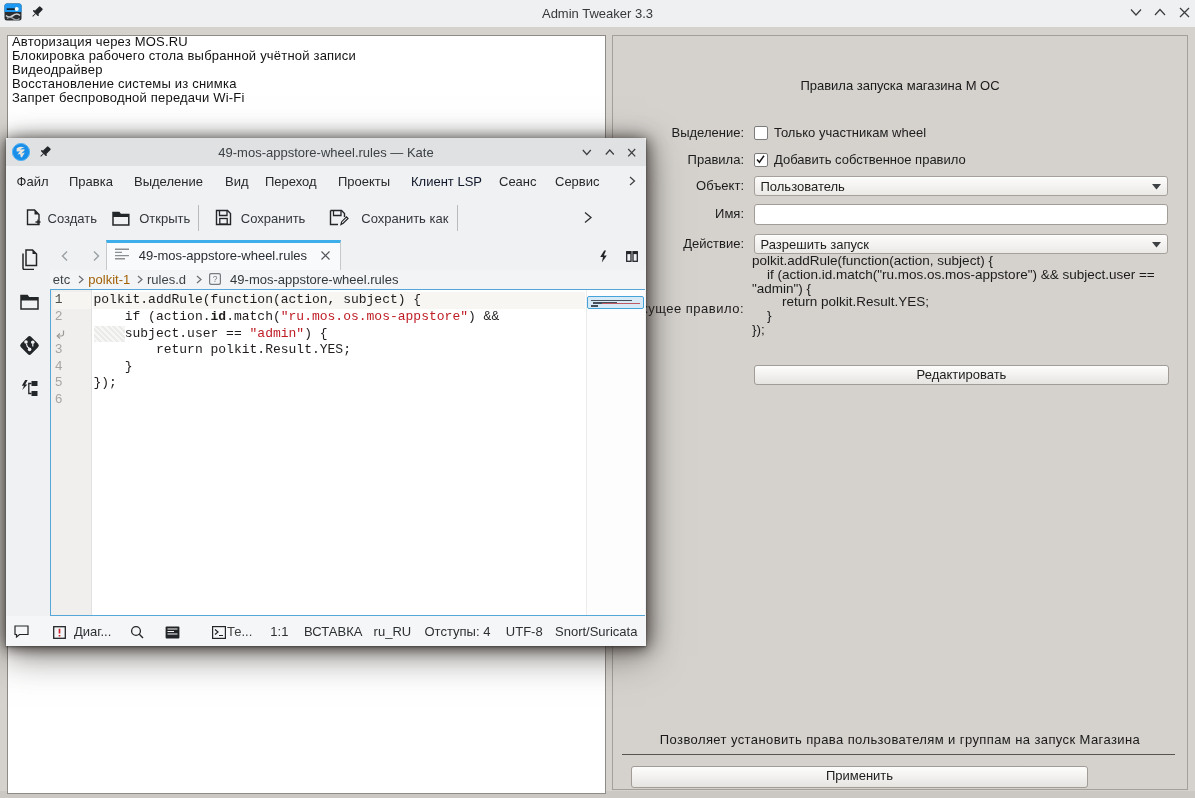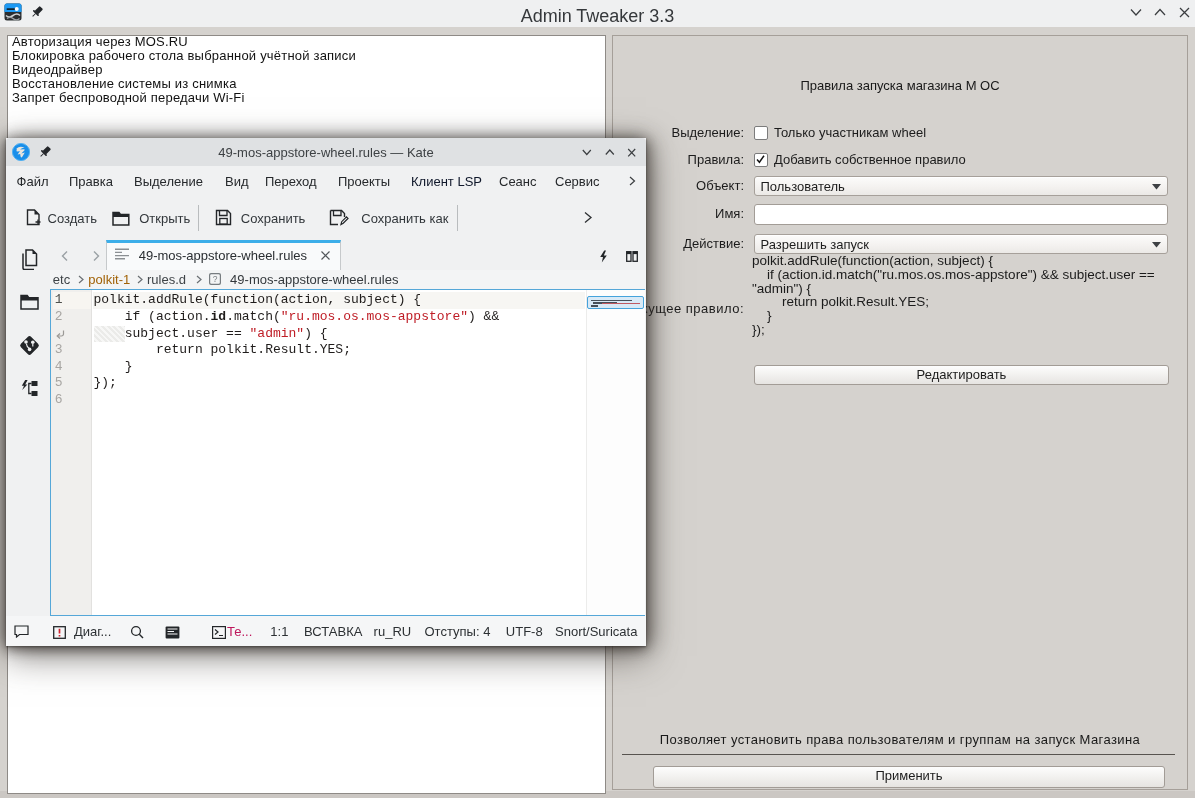--- a/index.html
+++ b/index.html
@@ -22,21 +22,21 @@
   <path d="M2 12.5 Q5 15.5 9 12.5 T16 12.5" stroke="#cfd2d4" stroke-width="1.6" fill="none"></path>
   <path d="M3 15.5 Q6 12.8 9 15.5 T15.5 15.5" stroke="#9ea2a5" stroke-width="1.4" fill="none"></path>
 </svg>
 <svg class="ab" style="left:30px;top:5px" width="14" height="14" viewBox="0 0 14 14">
   <g transform="rotate(45 7 7)">
     <rect x="4.6" y="0.8" width="4.8" height="7.2" rx="1" fill="#23262a"></rect>
     <rect x="3.2" y="7.6" width="7.6" height="1.7" rx="0.8" fill="#23262a"></rect>
     <rect x="6.6" y="9" width="0.9" height="4.2" fill="#23262a"></rect>
   </g>
 </svg>
-<div class="ab" style="left:0;top:6px;width:1195px;text-align:center;color:#35383b;font-size:18px">Admin Tweaker 3.3</div>
+<div class="ab" style="left:0;top:6px;width:1195px;text-align:center;color:#35383b;font-size:13px">Admin Tweaker 3.3</div>
 <svg class="ab" style="left:1130px;top:7px" width="64" height="11" viewBox="0 0 64 11">
   <polyline points="1,2.5 6,8 11,2.5" fill="none" stroke="#3b3e41" stroke-width="1.25"></polyline>
   <polyline points="25,8 30,2.5 35,8" fill="none" stroke="#3b3e41" stroke-width="1.25"></polyline>
   <path d="M50 1 L59 10 M59 1 L50 10" stroke="#3b3e41" stroke-width="1.25"></path>
 </svg>
 
 <div class="ab" style="left:0;top:791px;width:1195px;height:7px;background:#cbc7c3"></div>
 
 <div class="ab" style="left:7px;top:35px;width:599px;height:759px;background:#fff;border:1px solid #8e8a86">
   <div style="margin-top:-1px;padding:0 0 0 4px;font-size:13px;letter-spacing:0.2px;line-height:14px;color:#121212">
@@ -87,21 +87,21 @@
     if (action.id.match("ru.mos.os.mos-appstore") &amp;&amp; subject.user ==
 "admin") {
         return polkit.Result.YES;
     }
 });</div>
 
 <div class="btn" style="left:754px;top:364.5px;width:415px;height:20px;line-height:17.5px">Редактировать</div>
 
 <div class="ab" style="left:612px;top:731.7px;width:576px;text-align:center;letter-spacing:0.4px;color:#191919">Позволяет установить права пользователям и группам на запуск Магазина</div>
 <div class="ab" style="left:622px;top:753.6px;width:553px;height:1.3px;background:#57534f"></div>
-<div class="btn" style="left:653px;top:766px;width:512px;height:21.7px;line-height:18.8px">Применить</div>
+<div class="btn" style="left:631px;top:766px;width:457px;height:21.7px;line-height:18.8px">Применить</div>
 
 <div class="ab" id="kate" style="left:6px;top:138px;width:640px;height:508px;background:#f0f1f2;box-shadow:0 10px 34px rgba(60,54,48,.6),0 3px 10px rgba(50,45,40,.45),0 1px 2px rgba(0,0,0,.5),6px 0 18px rgba(40,35,30,.38),-4px 0 14px rgba(0,0,0,.28)">
 
   <div class="ab" style="left:0;top:0;width:640px;height:28px;background:#dfe1e3;border-radius:4px 4px 0 0"></div>
   <svg class="ab" style="left:6px;top:5px" width="18" height="18" viewBox="0 0 18 18">
     <circle cx="9" cy="9" r="8.6" fill="#1a8fea"></circle>
     <circle cx="9" cy="9" r="8.6" fill="none" stroke="#54b1f0" stroke-width="1"></circle>
     <path d="M4.5 5.5 Q7 3.2 10.5 4 L12.5 4.6 Q9.5 5.2 8.2 6.6 L11.5 6.2 Q13.5 6.2 12.3 7.6 L9.3 10.5 L12.8 9.6 L10.3 13.8 Q9.2 15.2 8.6 13.4 L8.2 10.9 L5.6 11.5 Q7.1 9.3 8 8.2 L5.2 8.6 Q3.6 8.4 4.8 7.1 Z" fill="#e8e5de"></path>
   </svg>
   <svg class="ab" style="left:32px;top:7px" width="14" height="14" viewBox="0 0 14 14">
@@ -276,20 +276,20 @@
     <path d="M9.3 9.3 L13 13" stroke="#232629" stroke-width="1.4"></path>
   </svg>
   <svg class="ab" style="left:159px;top:487.5px" width="15" height="13" viewBox="0 0 15 13">
     <rect x="0.6" y="0.6" width="13.8" height="11.8" rx="1" fill="#232629"></rect>
     <path d="M2.5 3 H12.5 M2.5 5.5 H9 M2.5 8 H12.5" stroke="#f5f6f7" stroke-width="1.1"></path>
   </svg>
   <svg class="ab" style="left:206px;top:487.5px" width="14" height="13" viewBox="0 0 14 13">
     <rect x="0.6" y="0.6" width="12.8" height="11.8" fill="none" stroke="#232629" stroke-width="1.2"></rect>
     <path d="M3 3.5 L6 6 L3 8.5 M7 9.5 H11" stroke="#232629" stroke-width="1.2" fill="none"></path>
   </svg>
-  <div class="ab" style="left:221px;top:486px;color:#be185d">Те...</div>
+  <div class="ab" style="left:221px;top:486px;color:#404040">Те...</div>
   <div class="ab" style="left:264.3px;top:486px;color:#2c3033">1:1</div>
   <div class="ab" style="left:298.1px;top:486px;color:#2c3033">ВСТАВКА</div>
   <div class="ab" style="left:367.6px;top:486px;color:#2c3033">ru_RU</div>
   <div class="ab" style="left:418.5px;top:486px;color:#2c3033">Отступы: 4</div>
   <div class="ab" style="left:499.8px;top:486px;color:#2c3033">UTF-8</div>
   <div class="ab" style="left:549px;top:486px;color:#2c3033">Snort/Suricata</div>
 </div>
 
 </body></html>

